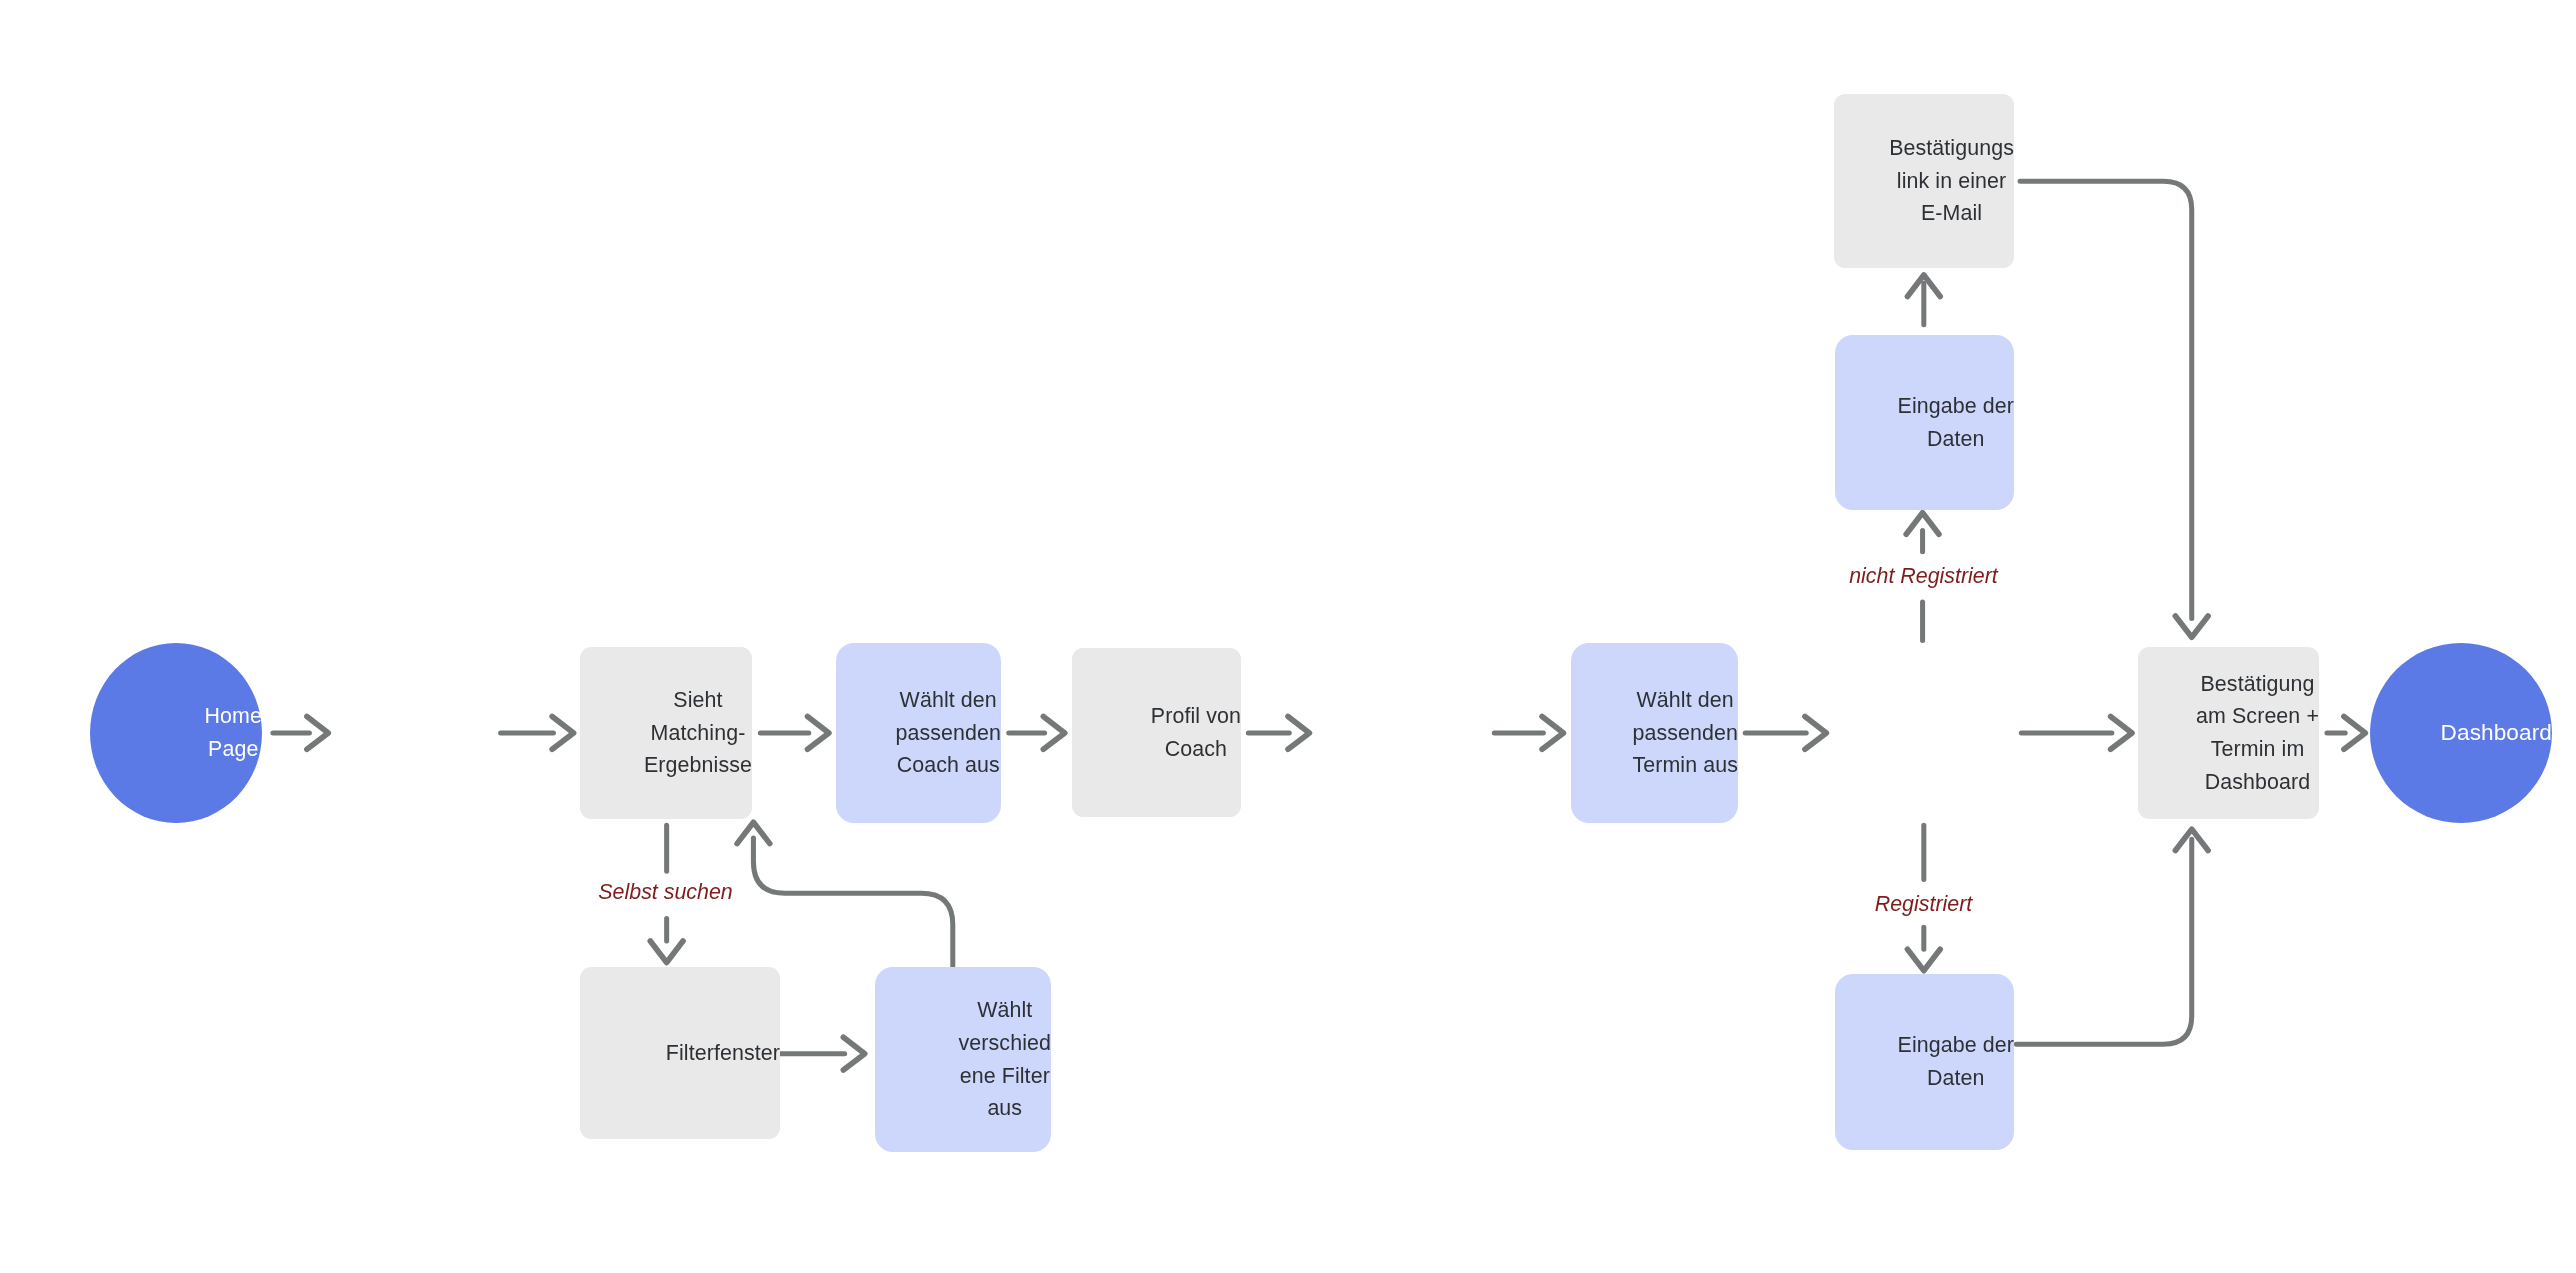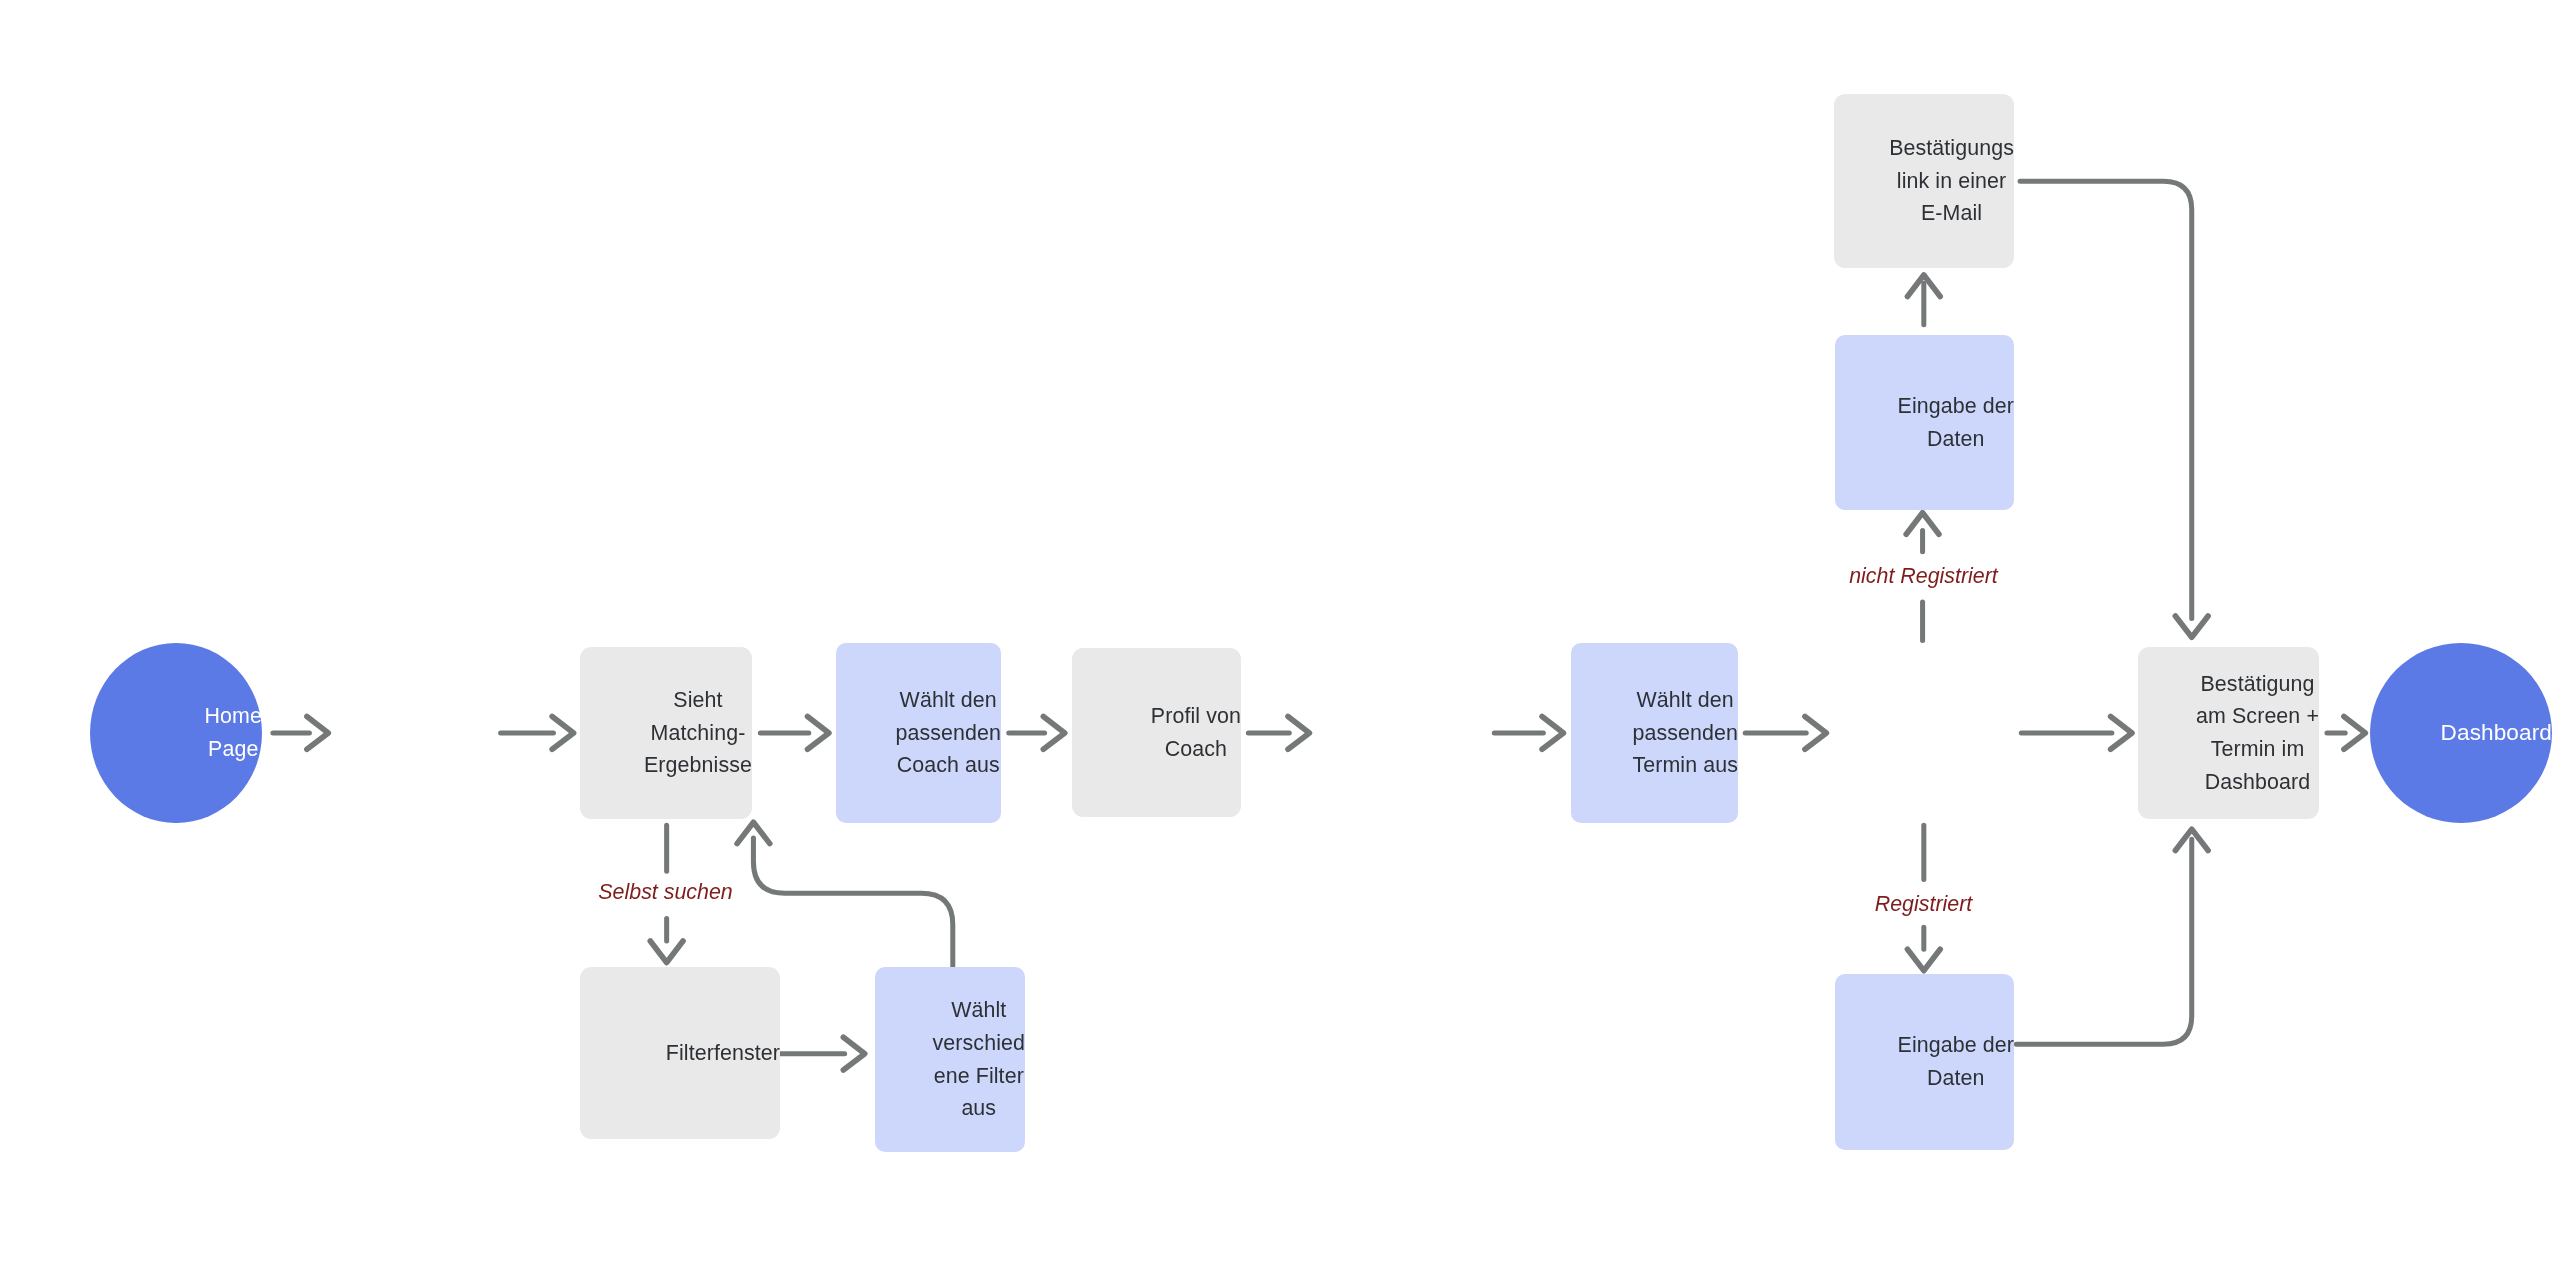--- a/index.html
+++ b/index.html
@@ -6,21 +6,21 @@
   body{width:2576px;height:1274px;position:relative;overflow:hidden;
        font-family:"Liberation Sans","DejaVu Sans",sans-serif;}
   .canvas{position:absolute;inset:0;}
   .connectors{position:absolute;left:0;top:0;}
   .node{position:absolute;display:flex;align-items:center;justify-content:flex-end;
         text-align:center;box-sizing:border-box;}
   .node-label{white-space:pre-line;font-size:21.4px;line-height:1.52;color:#2d3135;
         letter-spacing:0.1px;}
   .ellipse{border-radius:50%;background:#5c7ae6;}
   .ellipse .node-label{color:#ffffff;}
-  .squircle{border-radius:10px;background:#ccd7fb;}
+  .squircle{border-radius:18px;background:#ccd7fb;}
   .gray{border-radius:11.3px;background:#e9e9e9;}
   .edge-label{position:absolute;width:189px;text-align:center;font-size:21.4px;
         color:#7f1d1d;white-space:nowrap;font-style:italic;}
   .stroke{fill:none;stroke:#757879;stroke-width:8;stroke-linecap:round;stroke-linejoin:round;}
   .head{fill:none;stroke:#757879;stroke-width:9;stroke-linecap:round;stroke-linejoin:round;}
 </style>
 </head>
 <body>
 
 <div class="canvas">
@@ -112,21 +112,21 @@
 Daten</span>
   </div>
 
   <div class="node squircle" style="left:1835px;top:974px;width:179px;height:176px">
     <span class="node-label">Eingabe der
 Daten</span>
   </div>
   <div class="node gray" style="left:580px;top:967px;width:200px;height:172px">
     <span class="node-label">Filterfenster</span>
   </div>
-  <div class="node squircle" style="left:875px;top:967px;width:150px;height:185px">
+  <div class="node squircle" style="left:875px;top:967px;width:176px;height:185px">
     <span class="node-label">Wählt
 verschied
 ene Filter
 aus</span>
   </div>
 
   <div class="edge-label" style="left:571px;top:880px">Selbst suchen</div>
   <div class="edge-label" style="left:1829px;top:564px">nicht Registriert</div>
   <div class="edge-label" style="left:1829px;top:892px">Registriert</div>
 

